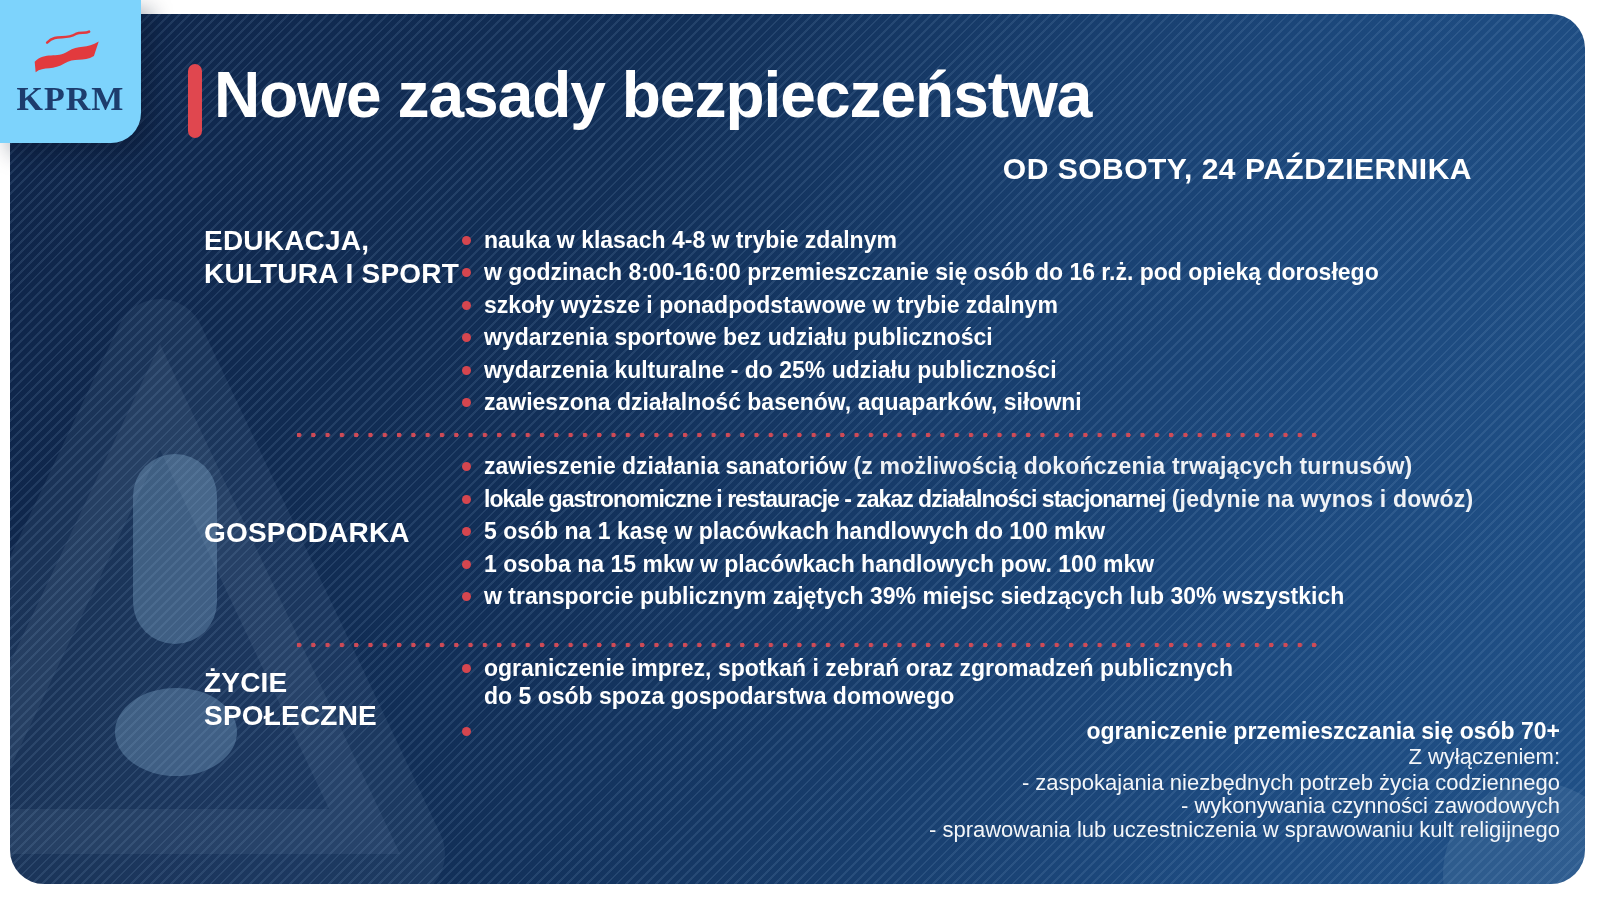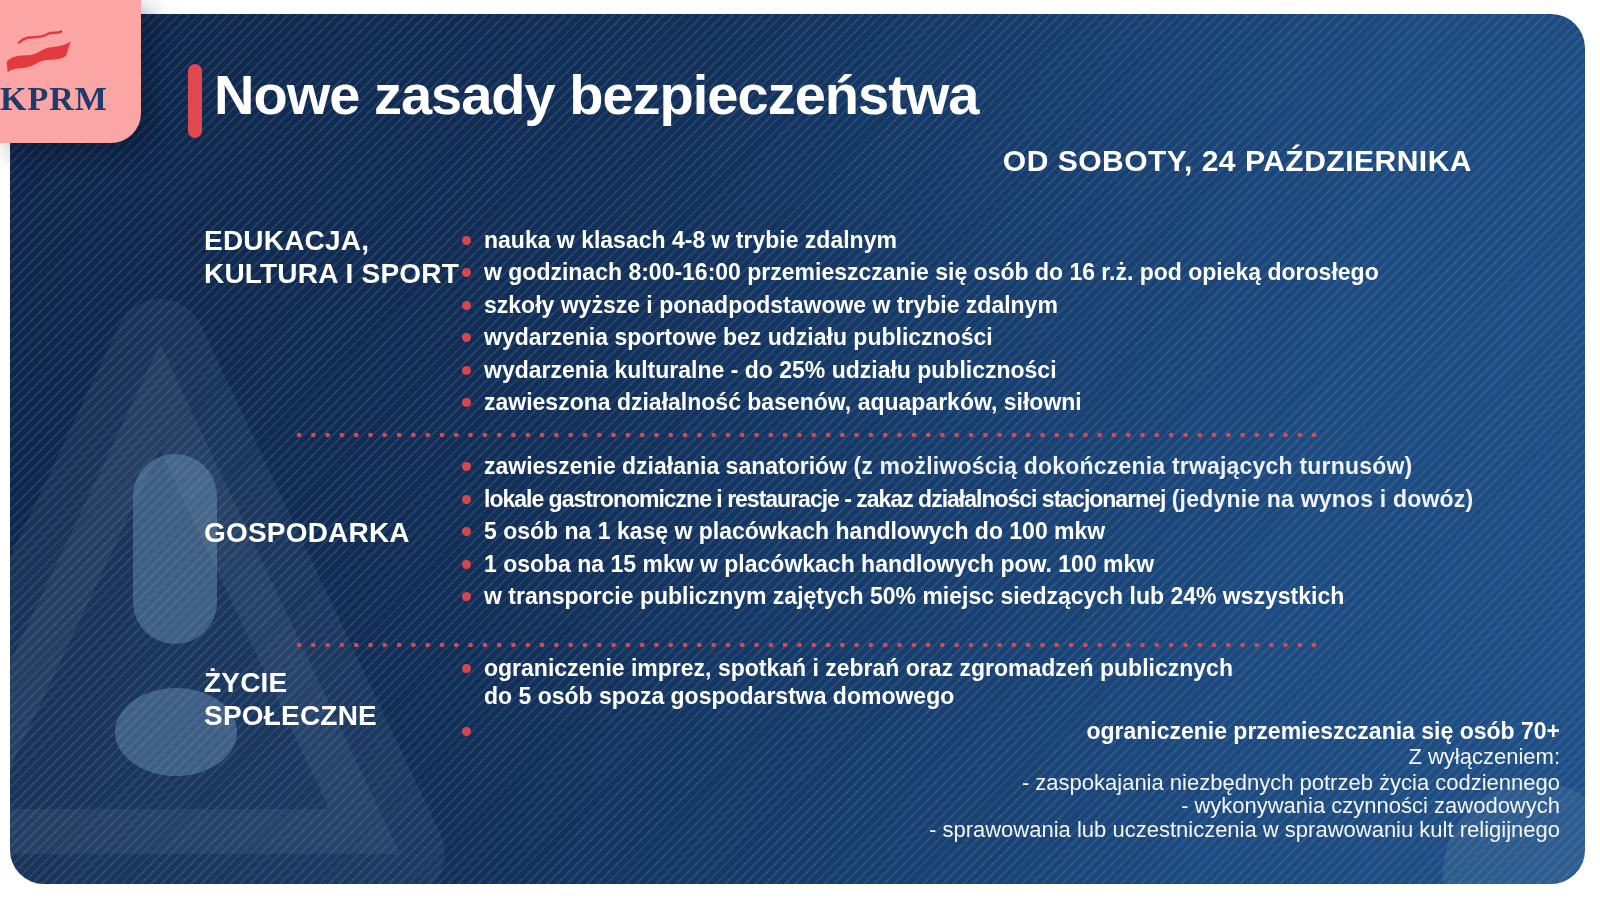--- a/index.html
+++ b/index.html
@@ -17,41 +17,41 @@
   .panel::after{ 
     content:"";position:absolute;inset:0;z-index:2;pointer-events:none;
     background:repeating-linear-gradient(135deg,
       rgba(139,175,211,0.14) 0px,rgba(139,175,211,0.14) 2px,
       transparent 2px,transparent 7px);
   }
   .watermark{position:absolute;left:-120px;top:270px;z-index:1;}
   
   .logo-card{
     position:absolute;left:0;top:0;width:141px;height:143px;z-index:10;
-    background:#fca5a5;border-radius:0 0 30px 0;
+    background:#7dd3fc;border-radius:0 0 30px 0;
     box-shadow:10px 10px 22px rgba(8,18,40,0.40);
-    display:flex;flex-direction:column;align-items:flex-start;justify-content:center;
+    display:flex;flex-direction:column;align-items:center;justify-content:center;
   }
   .logo-flag{width:86px;height:52px;margin-top:2px;}
   .logo-text{
     font-family:"Liberation Serif", serif;font-weight:bold;
     font-size:34px;color:#1d3c6d;letter-spacing:1px;line-height:36px;
   }
   
   .hero-bar{
     position:absolute;left:188px;top:64px;width:14px;height:74px;
     border-radius:7px;background:#e0474f;z-index:5;
   }
   .hero-title{
     position:absolute;left:214px;top:52px;z-index:5;
-    color:#ffffff;font-weight:bold;font-size:56px;line-height:86px;
+    color:#ffffff;font-weight:bold;font-size:64px;line-height:86px;
     letter-spacing:-1px;white-space:nowrap;
   }
   .hero-subtitle{
-    position:absolute;right:128px;top:144px;z-index:5;
+    position:absolute;right:128px;top:152px;z-index:5;
     color:#ffffff;font-weight:bold;font-size:30px;letter-spacing:0.5px;
     white-space:nowrap;
   }
   
   .content{position:absolute;left:204px;top:224px;width:1356px;z-index:5;color:#fff;}
   .section{display:grid;grid-template-columns:258px 1fr;}
   .sec-title{
     font-size:28px;font-weight:bold;line-height:33px;letter-spacing:0.2px;
     white-space:nowrap;
   }
@@ -138,21 +138,21 @@
       <li>
         <span>zawieszenie działania sanatoriów</span>
         <span class="light">(z możliwością dokończenia trwających turnusów)</span>
       </li>
       <li>
         <span class="tight">lokale gastronomiczne i restauracje - zakaz działalności stacjonarnej</span>
         <span class="light">(jedynie na wynos i dowóz)</span>
       </li>
       <li><span>5 osób na 1 kasę w placówkach handlowych do 100 mkw</span></li>
       <li><span>1 osoba na 15 mkw w placówkach handlowych pow. 100 mkw</span></li>
-      <li><span>w transporcie publicznym zajętych 50% miejsc siedzących lub 24% wszystkich</span></li>
+      <li><span>w transporcie publicznym zajętych 39% miejsc siedzących lub 30% wszystkich</span></li>
     </ul>
   </div>
 
   <div class="sep sep2"></div>
 
   <div class="section sec-zycie">
     <div class="sec-title">
       <span>ŻYCIE</span>
       <span>SPOŁECZNE</span>
     </div>

